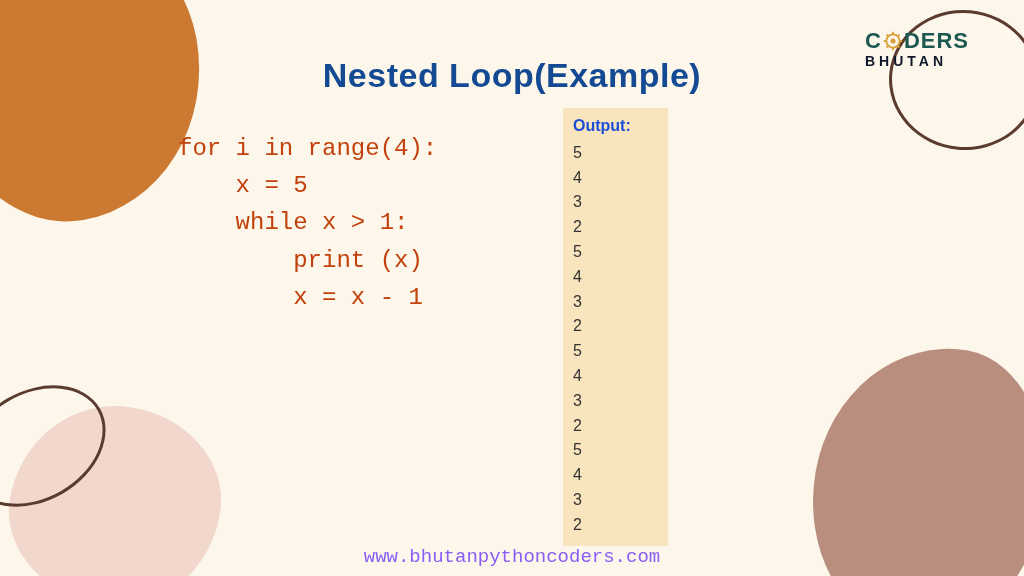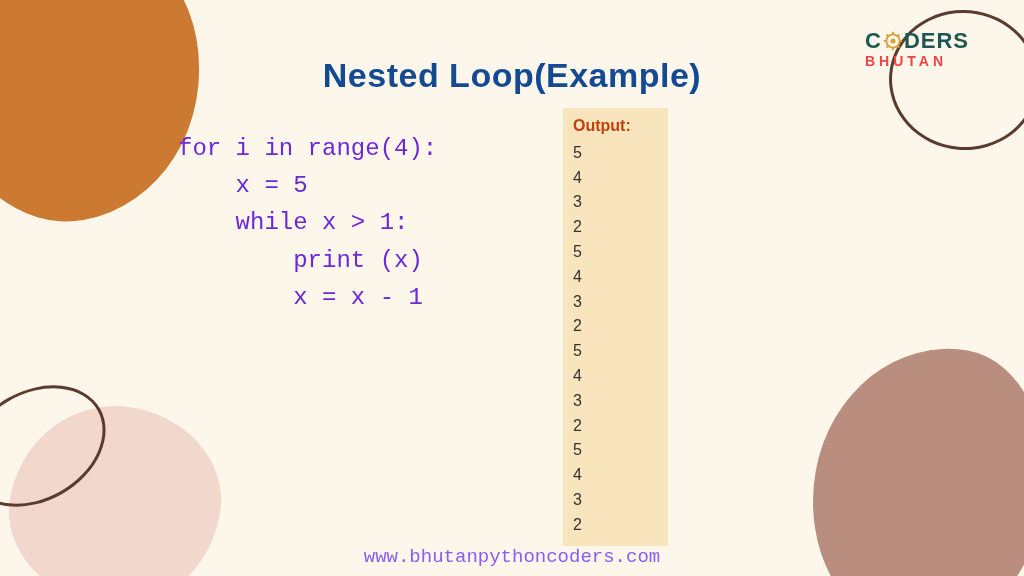--- a/index.html
+++ b/index.html
@@ -77,47 +77,47 @@
   }
   .logo-gear {
     display: inline-flex;
     width: 20px; height: 20px;
     align-items: center; justify-content: center;
     margin: 0 1px;
   }
   .logo-bottom {
     font-size: 14px;
     font-weight: 700;
-    color: #ef4444;
+    color: #0f172a;
     letter-spacing: 4px;
     margin-top: 2px;
   }
   .code {
     position: absolute;
     top: 130px; left: 178px;
     font-family: "Courier New", Courier, monospace;
     font-size: 24px;
-    color: #6d28d9;
+    color: #c2410c;
     line-height: 1.55;
     white-space: pre;
   }
   .output-box {
     position: absolute;
     top: 108px; left: 563px;
     width: 105px;
     background: #f8e5bd;
     padding: 6px 10px 8px 10px;
     font-family: Arial, sans-serif;
     font-size: 16px;
     color: #333;
     line-height: 1.55;
   }
   .output-label {
     font-weight: 700;
-    color: #c2410c;
+    color: #1d4ed8;
     margin-bottom: 2px;
   }
   .output-line { }
   .footer {
     position: absolute;
     bottom: 8px; left: 0; width: 100%;
     text-align: center;
     font-family: "Courier New", Courier, monospace;
     font-size: 19px;
     color: #8b5cf6;

